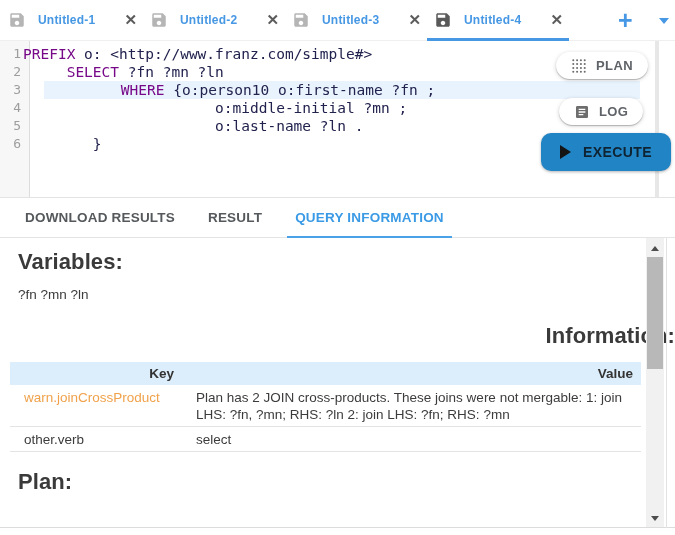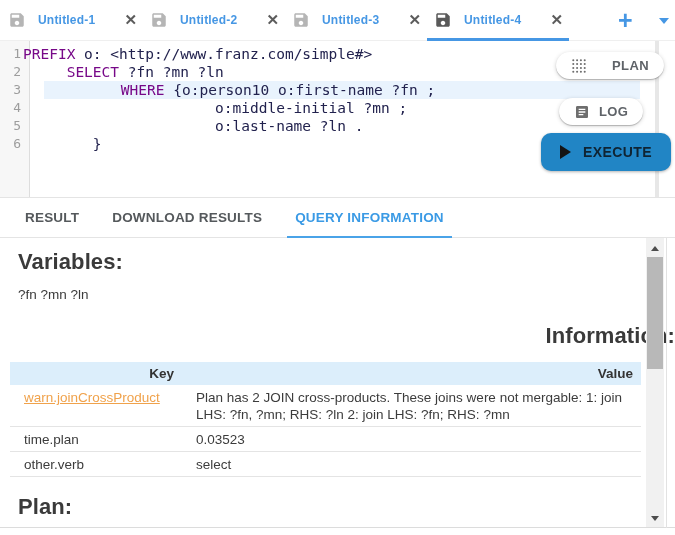--- a/index.html
+++ b/index.html
@@ -44,21 +44,21 @@
   .cm-keyword{color:var(--keyword);}
   .ed-strip{position:absolute;left:655px;top:0;width:4px;height:156px;background:#e7e7e7;}
 
   
   .fbtn{position:absolute;display:flex;align-items:center;background:#fff;
         border-radius:14px;box-shadow:0 1px 1px rgba(0,0,0,.22),0 1px 4px rgba(0,0,0,.18);
         height:27px;padding:0 15px;font-size:13px;font-weight:bold;color:#5f6368;
         letter-spacing:.4px;cursor:pointer;}
   .fbtn .ic{width:16px;height:16px;margin-right:9px;}
   .fbtn .ic svg{width:16px;height:16px;fill:#6e6e6e;display:block;}
-  .btn-plan{left:556px;top:11px;gap:16px;}
+  .btn-plan{left:556px;top:11px;}
   .btn-log{left:559px;top:57px;}
   .btn-exec{position:absolute;left:541px;top:92px;height:38px;border-radius:10px;
             background:var(--execute);display:flex;align-items:center;padding:0 19px;
             font-size:14px;font-weight:bold;color:#0f2433;letter-spacing:.4px;
             box-shadow:0 1px 3px rgba(0,0,0,.3);cursor:pointer;}
   .btn-exec .play{width:0;height:0;border-left:11px solid #141414;
                   border-top:7px solid transparent;border-bottom:7px solid transparent;
                   margin-right:12px;}
 
   
@@ -78,21 +78,21 @@
   .h-vars{padding-top:11px;}
   .vars-val{font-size:13.5px;color:#3c3c3c;margin:12px 0 0 18px;}
   .h-info{margin-top:21px;text-align:right;}
   table.info{border-collapse:collapse;margin:13px 0 0 10px;width:631px;
              font-size:13.5px;color:#3c3c3c;table-layout:fixed;}
   table.info th{background:#dceefb;text-align:right;font-weight:bold;color:#333;
                 padding:4px 8px 4px 14px;}
   table.info th.col-key{width:172px;}
   table.info td{padding:4px 8px 3px 14px;border-bottom:1px solid var(--border);
                 vertical-align:top;line-height:17px;}
-  td.k-warning{color:var(--warn);text-decoration:underline;}
+  td.k-warning{color:var(--warn);}
   .h-plan{margin-top:17px;}
 
   
   .sbar{position:absolute;top:0;right:11px;width:18px;height:289px;background:#f1f1f1;}
   .sb-btn{position:absolute;left:0;width:18px;height:17px;cursor:pointer;}
   .sb-btn.up{top:1px;}
   .sb-btn.down{bottom:1px;}
   .tri-up{width:0;height:0;border:4px solid transparent;border-bottom:5px solid #4d4d4d;
           margin:3px auto 0;}
   .tri-down{width:0;height:0;border:4px solid transparent;border-top:5px solid #4d4d4d;
@@ -201,22 +201,22 @@
       <span>LOG</span>
     </div>
 
     <div class="btn-exec">
       <span class="play"></span>
       <span>EXECUTE</span>
     </div>
   </div>
 
   <div class="rtabs">
+      <div class="rtab">DOWNLOAD RESULTS</div>
       <div class="rtab">RESULT</div>
-      <div class="rtab">DOWNLOAD RESULTS</div>
       <div class="rtab active">QUERY INFORMATION</div>
     </div>
 
   <div class="content">
     <div class="heading h-vars">Variables:</div>
     <div class="vars-val">?fn ?mn ?ln</div>
 
     <div class="heading h-info">Information:</div>
 
     <table class="info">
@@ -225,24 +225,20 @@
           <th class="col-key">Key</th>
           <th>Value</th>
         </tr>
       </thead>
       <tbody>
           <tr>
             <td class="k-warning">warn.joinCrossProduct</td>
             <td>Plan has 2 JOIN cross-products. These joins were not mergable: 1: join LHS: ?fn, ?mn; RHS: ?ln 2: join LHS: ?fn; RHS: ?mn</td>
           </tr>
           <tr>
-            <td class="">time.plan</td>
-            <td>0.03523</td>
-          </tr>
-          <tr>
             <td class="">other.verb</td>
             <td>select</td>
           </tr>
         </tbody>
     </table>
 
     <div class="heading h-plan">Plan:</div>
 
     <div class="sbar">
       <div class="sb-btn up">

